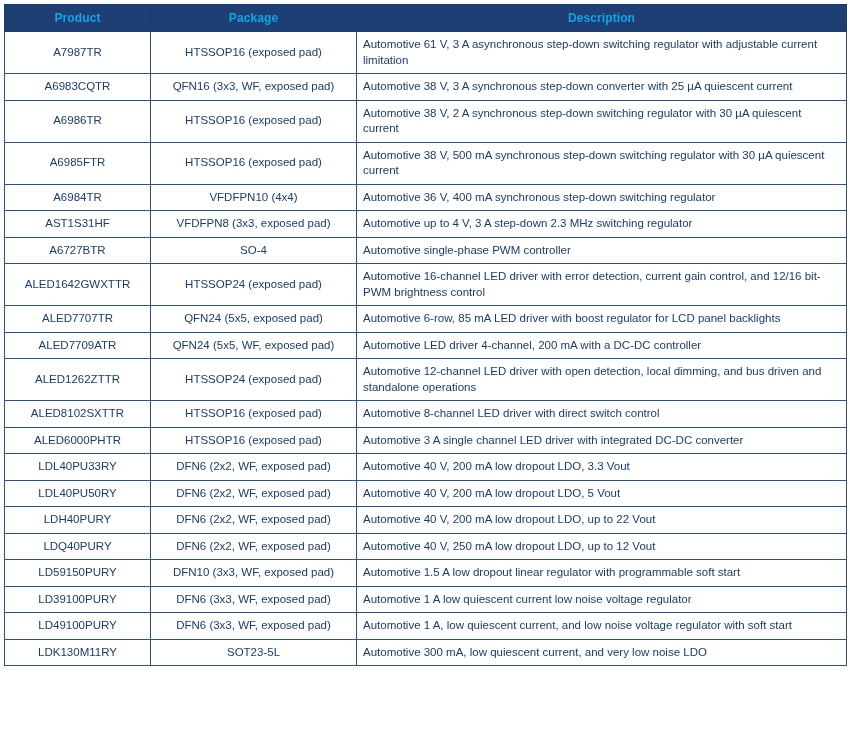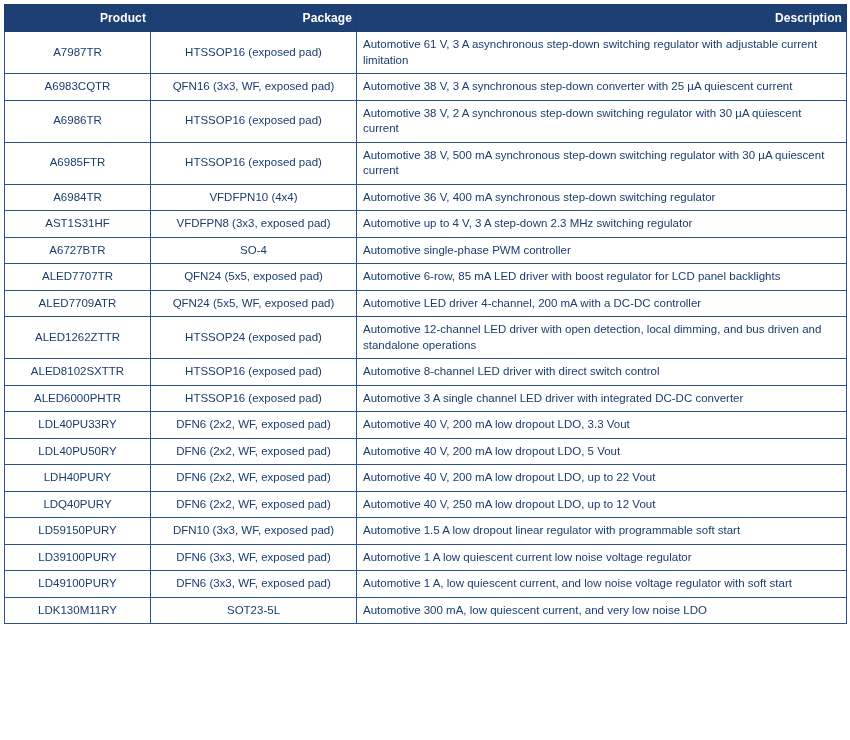--- a/index.html
+++ b/index.html
@@ -23,24 +23,24 @@
     table-layout: fixed;
     width: 842px;
     border: 1px solid #1b3c6e;
   }
   table.product-table col.c-product { width: 146px; }
   table.product-table col.c-package { width: 206px; }
   table.product-table col.c-desc { width: 490px; }
 
   thead th {
     background: #1d3f73;
-    color: #ffffff;
+    color: #0ea5e9;
     font-size: 12px;
     font-weight: bold;
-    text-align: right;
+    text-align: center;
     padding: 6px 4px;
     border: 1px solid #1b3c6e;
     letter-spacing: 0.1px;
   }
   tbody td {
     border: 1px solid #2c538c;
     font-size: 11.5px;
     color: #1b3c6e;
     padding: 5px 6px;
     vertical-align: middle;
@@ -103,20 +103,25 @@
           <td class="col-product">AST1S31HF</td>
           <td class="col-package">VFDFPN8 (3x3, exposed pad)</td>
           <td class="col-desc">Automotive up to 4 V, 3 A step-down 2.3 MHz switching regulator</td>
         </tr>
         <tr>
           <td class="col-product">A6727BTR</td>
           <td class="col-package">SO-4</td>
           <td class="col-desc">Automotive single-phase PWM controller</td>
         </tr>
         <tr>
+          <td class="col-product">ALED1642GWXTTR</td>
+          <td class="col-package">HTSSOP24 (exposed pad)</td>
+          <td class="col-desc">Automotive 16-channel LED driver with error detection, current gain control, and 12/16 bit-PWM brightness control</td>
+        </tr>
+        <tr>
           <td class="col-product">ALED7707TR</td>
           <td class="col-package">QFN24 (5x5, exposed pad)</td>
           <td class="col-desc">Automotive 6-row, 85 mA LED driver with boost regulator for LCD panel backlights</td>
         </tr>
         <tr>
           <td class="col-product">ALED7709ATR</td>
           <td class="col-package">QFN24 (5x5, WF, exposed pad)</td>
           <td class="col-desc">Automotive LED driver 4-channel, 200 mA with a DC-DC controller</td>
         </tr>
         <tr>

